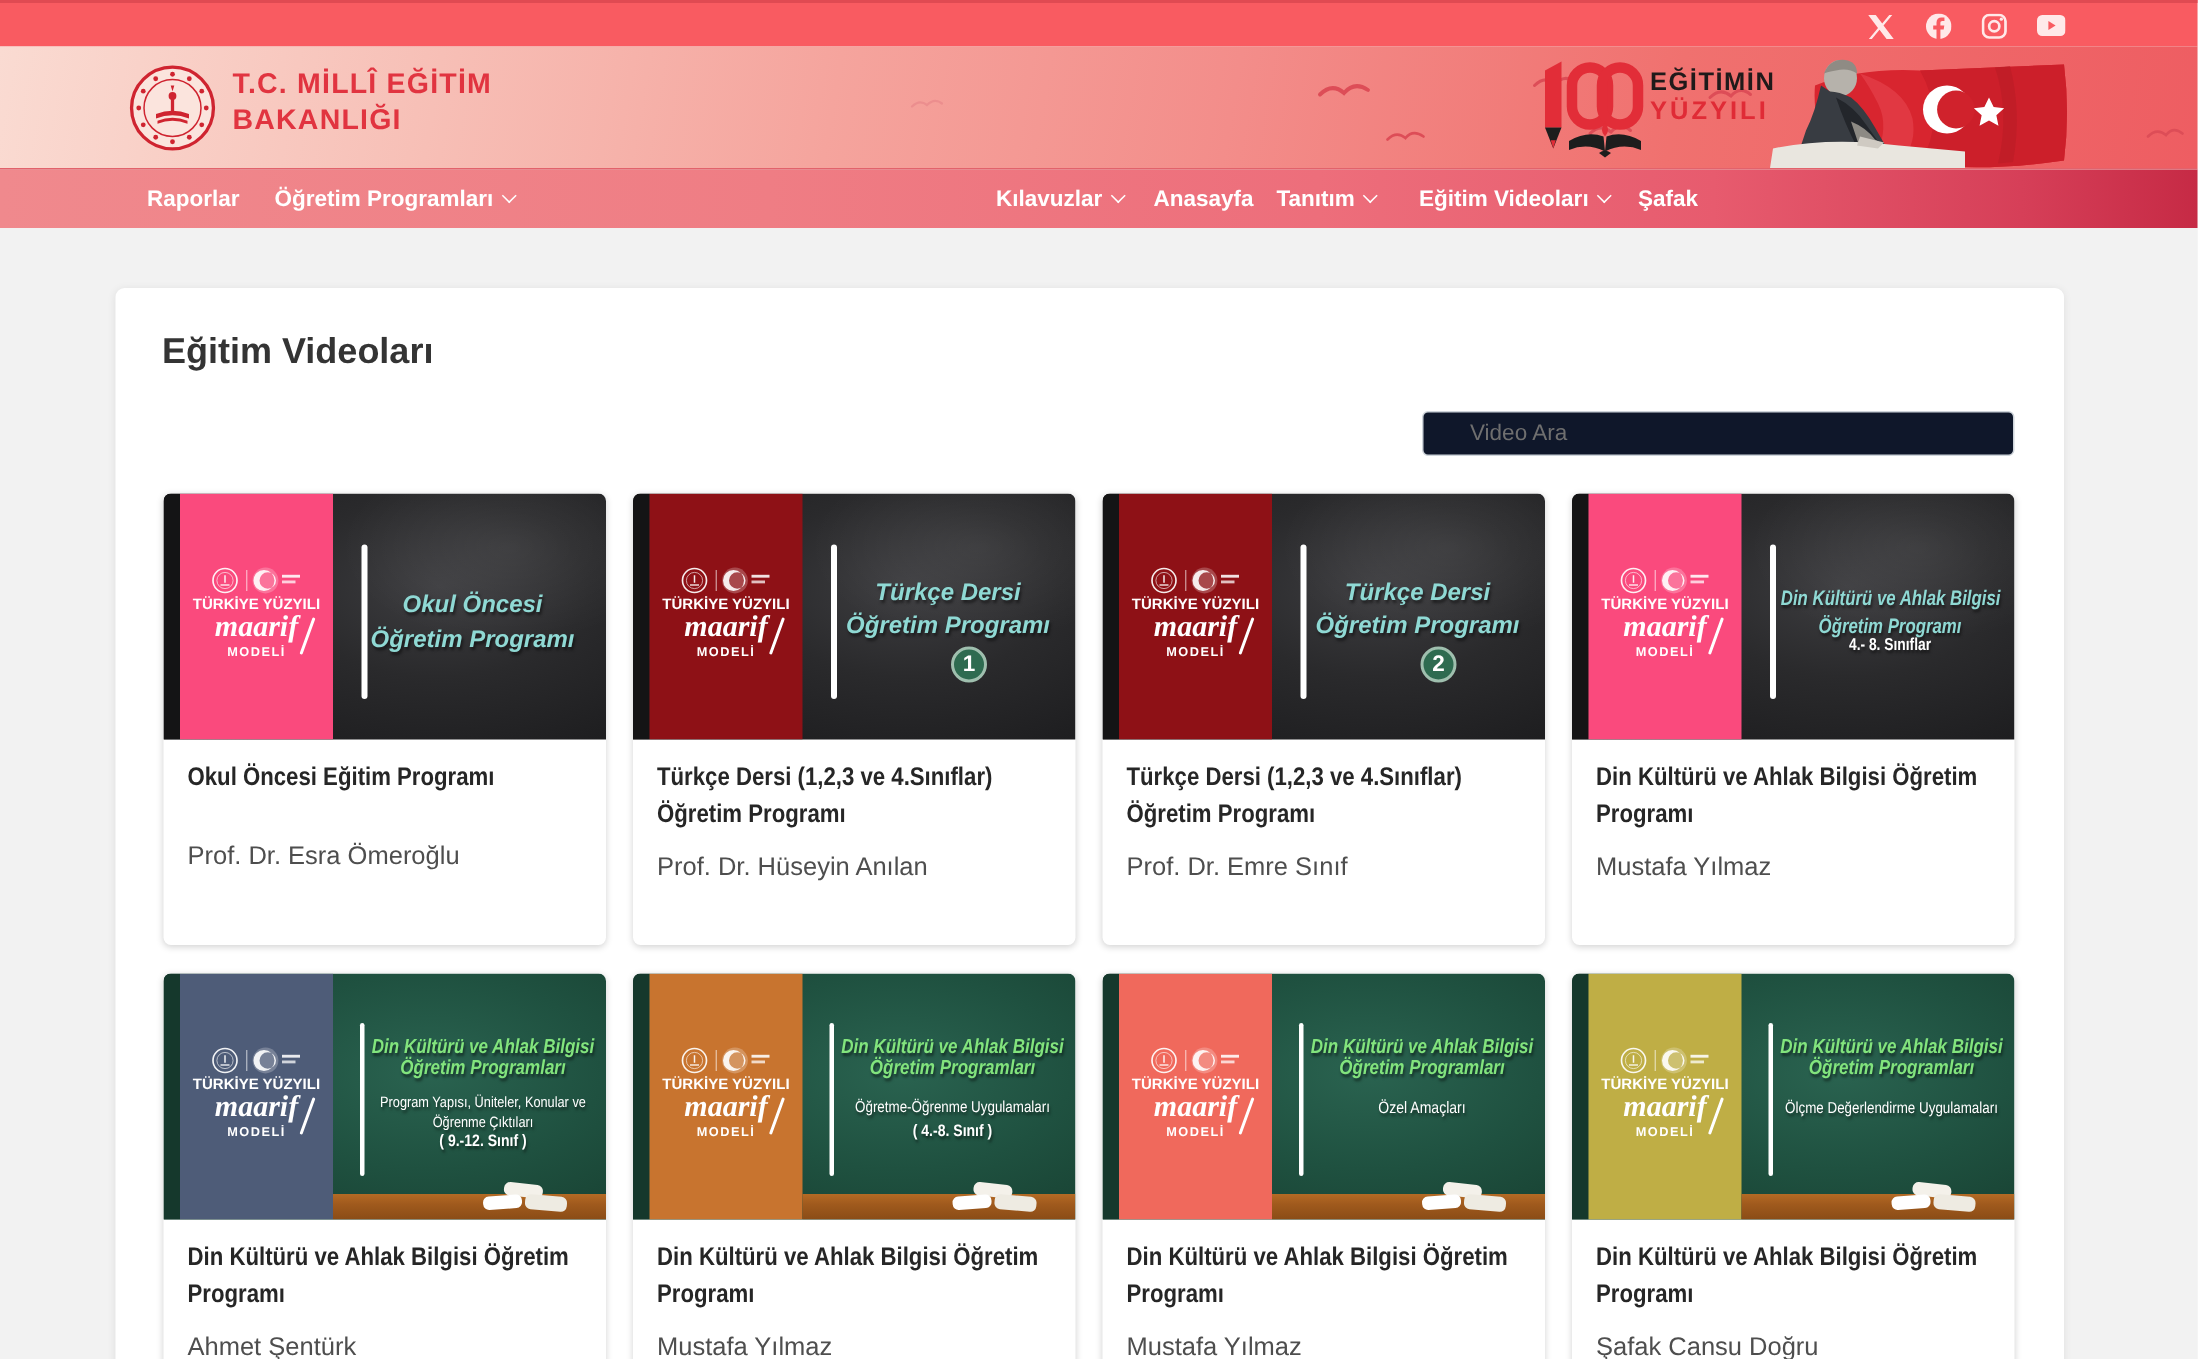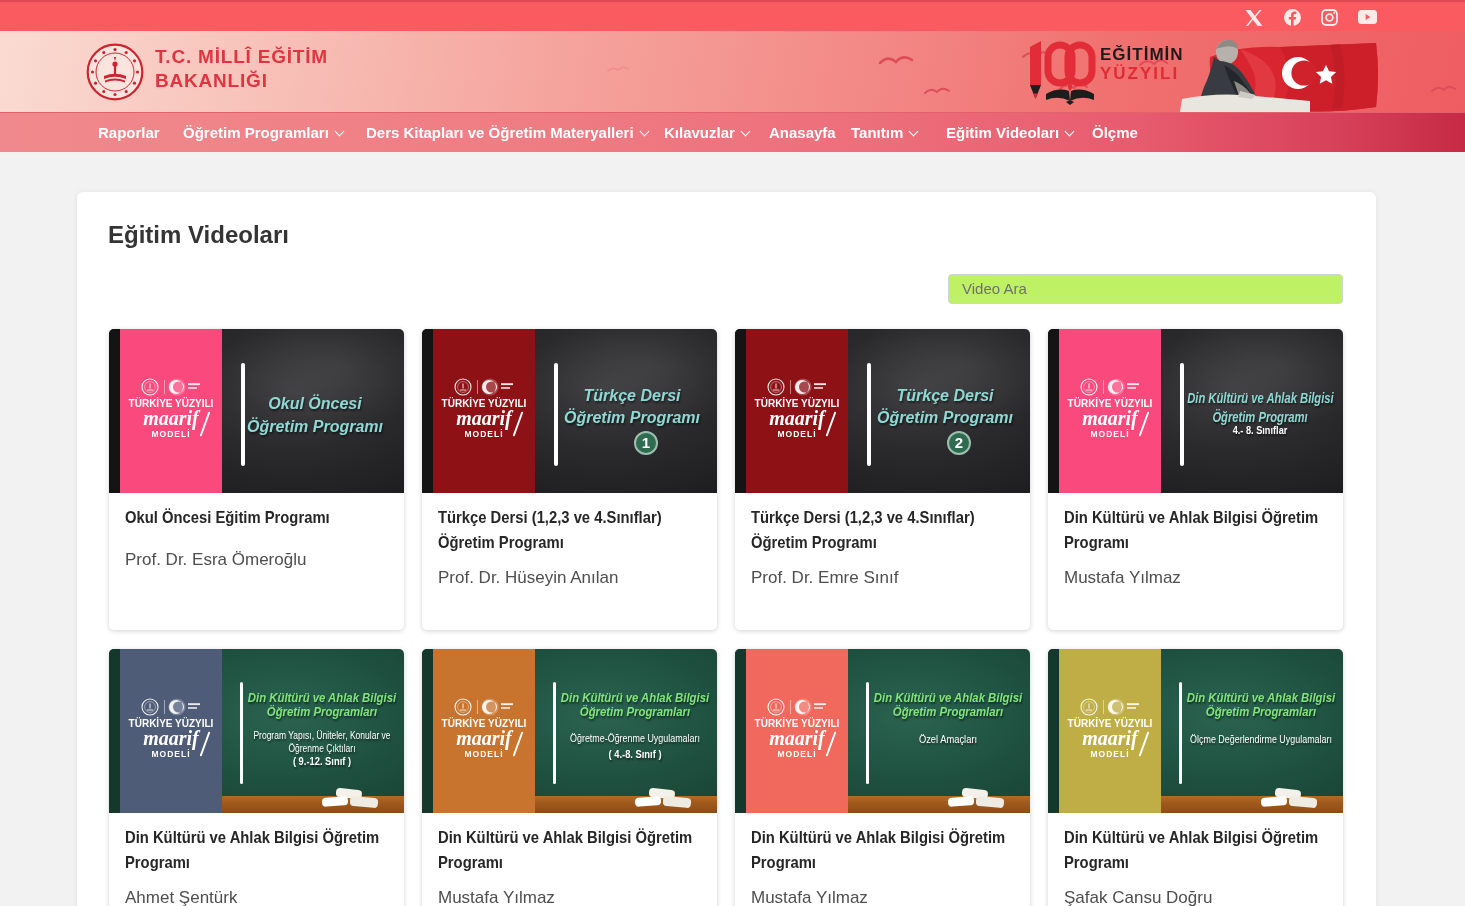--- a/index.html
+++ b/index.html
@@ -17,21 +17,21 @@
 .chev::before { content:""; position:absolute; left:1px; top:1px; width:6px; height:6px; border-right:1.8px solid #fff; border-bottom:1.8px solid #fff; transform:rotate(45deg); }
 .meblogo { position:absolute; left:86px; top:12px; width:58px; height:58px; }
 .mebtitle { position:absolute; left:155px; top:45px; color:#e13440; font-weight:bold; font-size:19px; line-height:24px; letter-spacing:0.8px; }
 .container { position:absolute; left:77px; top:192px; width:1299px; height:760px; background:#fff; border-radius:6px; box-shadow:0 1px 6px rgba(0,0,0,0.08); }
 .h1 { position:absolute; left:31px; top:29px; font-size:24px; font-weight:bold; color:#343434; }
 .btn-group { position:absolute; left:31px; top:82px; height:29px; }
 .btn { float:left; height:29px; line-height:27px; padding:0 8px; font-size:15px; border:1px solid #6c757d; }
 .btn.active { background:#6c757d; color:#fff; border-radius:4px 0 0 4px; }
 .btn.plain { background:#fff; color:#4f4f4f; border:1px solid #c9ced3; border-left:none; }
 .btn.last { border-radius:0 4px 4px 0; }
-.search { position:absolute; left:871px; top:82px; width:395px; height:30px; border:1px solid #ced4da; border-radius:4px; color:#6f6f6f; font-size:15px; line-height:28px; padding-left:13px; background:#bef264; }
+.search { position:absolute; left:871px; top:82px; width:395px; height:30px; border:1px solid #ced4da; border-radius:4px; color:#6f6f6f; font-size:15px; line-height:28px; padding-left:31px; background:#0f172a; }
 .card { position:absolute; width:295px; background:#fff; border-radius:5px; box-shadow:0 1px 5px rgba(0,0,0,0.18); overflow:hidden; }
 .thumb { position:relative; width:295px; height:164px; overflow:hidden; }
 .thumb-dark { background:radial-gradient(ellipse 160px 90px at 78% 22%, rgba(255,255,255,0.07) 0%, rgba(255,255,255,0) 70%),radial-gradient(ellipse 210px 125px at 62% 38%, #3d3d40 0%, #2a2a2c 48%, #1d1d1f 100%); }
 .thumb-green { background:radial-gradient(ellipse 230px 130px at 60% 40%, #2a6350 0%, #1f5140 50%, #173f30 100%); }
 .edge { position:absolute; left:0; top:0; width:11px; height:164px; }
 .band { position:absolute; left:11px; top:0; width:102px; height:164px; }
 .vline { position:absolute; width:4px; background:#fff; border-radius:2px; }
 .ttitle { position:absolute; left:113px; width:182px; text-align:center; font-weight:bold; font-style:italic; white-space:nowrap; text-shadow:1px 2px 2px rgba(0,0,0,0.5); }
 .sx80 { transform:scaleX(0.8); }
 .sx84 { transform:scaleX(0.84); }
@@ -150,26 +150,25 @@
       <path d="M44 30 Q56 36 64 48 L74 62 L58 63 Q50 48 44 30 Z" fill="#23262b"></path>
       <path d="M54 46 Q64 50 70 58 L80 64 L60 64 Z" fill="#8d8a84"></path>
       <path d="M2 64 Q40 56 86 62 L130 66 L130 77 L0 77 Z" fill="#e9e6df"></path>
       <path d="M60 56 L76 60 L72 64 L58 62 Z" fill="#cfcac2"></path>
     </g>
   </svg>
 </div>
 <div class="navbar">
   <span class="nav-item" style="left:98px;">Raporlar</span>
   <span class="nav-item" style="left:183px;">Öğretim Programları<span class="chev"></span></span>
-  <span class="nav-item" style="left:366px;">Ders Kitapları ve Öğretim Materyalleri<span class="chev"></span></span>
   <span class="nav-item" style="left:664px;">Kılavuzlar<span class="chev"></span></span>
   <span class="nav-item" style="left:769px;">Anasayfa</span>
   <span class="nav-item" style="left:851px;">Tanıtım<span class="chev"></span></span>
   <span class="nav-item" style="left:946px;">Eğitim Videoları<span class="chev"></span></span>
-  <span class="nav-item" style="left:1092px;">Ölçme</span>
+  <span class="nav-item" style="left:1092px;">Şafak</span>
 </div>
 <div class="mebtitle">T.C. MİLLÎ EĞİTİM<br>BAKANLIĞI</div>
 <div class="container">
   <div class="h1">Eğitim Videoları</div>
   <div class="search">Video Ara</div>
 
   <div class="card" style="left:32px; top:137px; height:301px;">
     <div class="thumb thumb-dark">
       <div class="edge" style="background:#141415;"></div>
       <div class="band" style="background:#fa4a7d;"></div>
@@ -189,21 +188,21 @@
         </g>
       </svg></div>
       <div class="maarif m1" style="left:11px; top:69px;">TÜRKİYE YÜZYILI</div>
       <div class="maarif m2" style="left:11px; top:78px;">maarif</div>
       <div class="maarif m3" style="left:11px; top:100px;">MODELİ</div>
       <div class="mslash" style="left:95px; top:82px;"></div>
       <div class="vline" style="left:132px; top:34px; height:103px;"></div>
       <div class="ttitle" style="left:115px; top:63px; color:#8fd9d4; font-size:16px; line-height:23px;">Okul Öncesi<br>Öğretim Programı</div>
     </div>
     <div class="ctitle" style="top:176px;">Okul Öncesi Eğitim Programı</div>
-    <div class="cauthor" style="top:221px;text-align:right;">Prof. Dr. Esra Ömeroğlu</div>
+    <div class="cauthor" style="top:232px;text-align:right;">Prof. Dr. Esra Ömeroğlu</div>
   </div>
 
   <div class="card" style="left:345px; top:137px; height:301px;">
     <div class="thumb thumb-dark">
       <div class="edge" style="background:#141415;"></div>
       <div class="band" style="background:#8e1116;"></div>
       <div class="mlogos" style="left:11px; top:48px;"><svg width="102" height="20" viewBox="0 0 102 20">
         <g stroke="#fff" fill="none" opacity="0.92">
           <circle cx="30" cy="10" r="8" stroke-width="1.1"></circle>
           <circle cx="30" cy="10" r="5.4" stroke-width="0.6" opacity="0.75"></circle>

